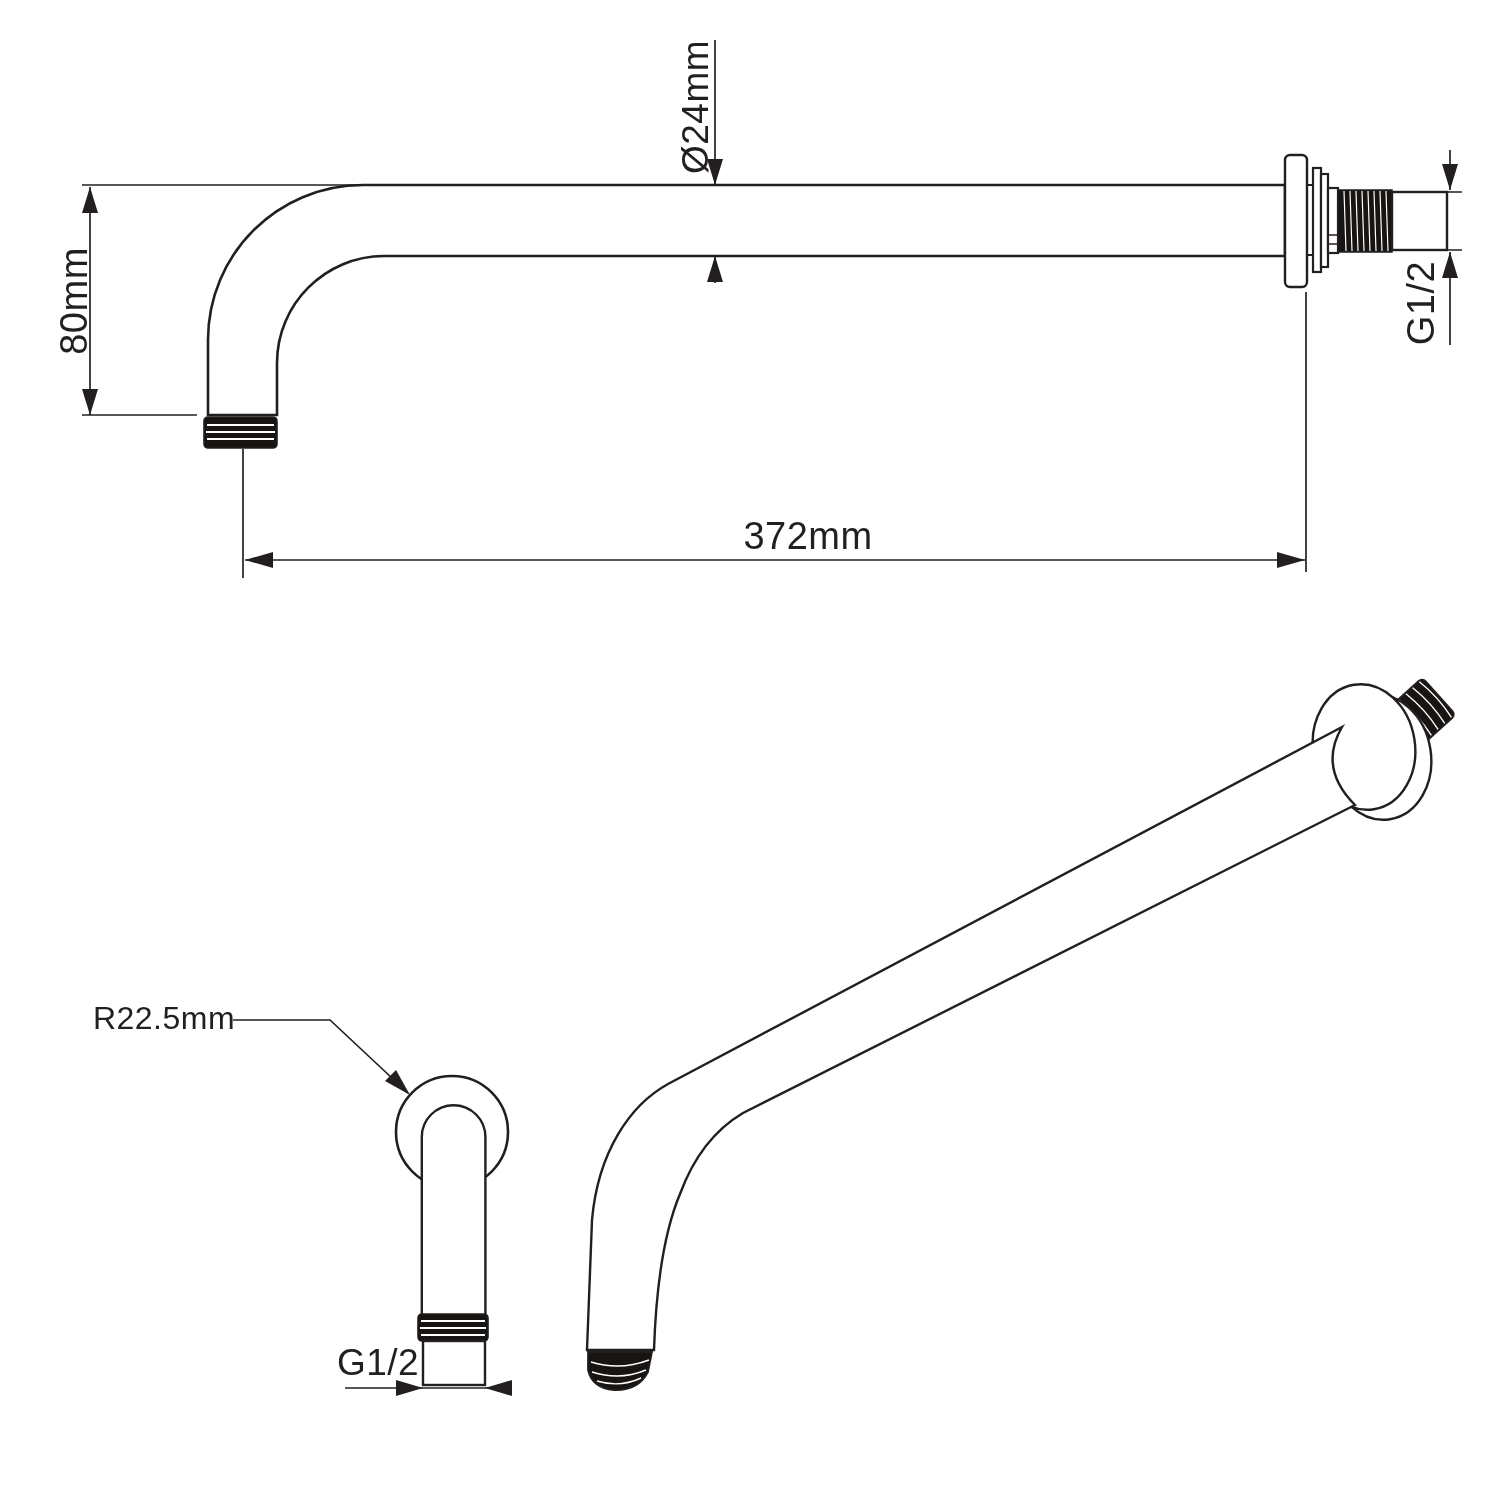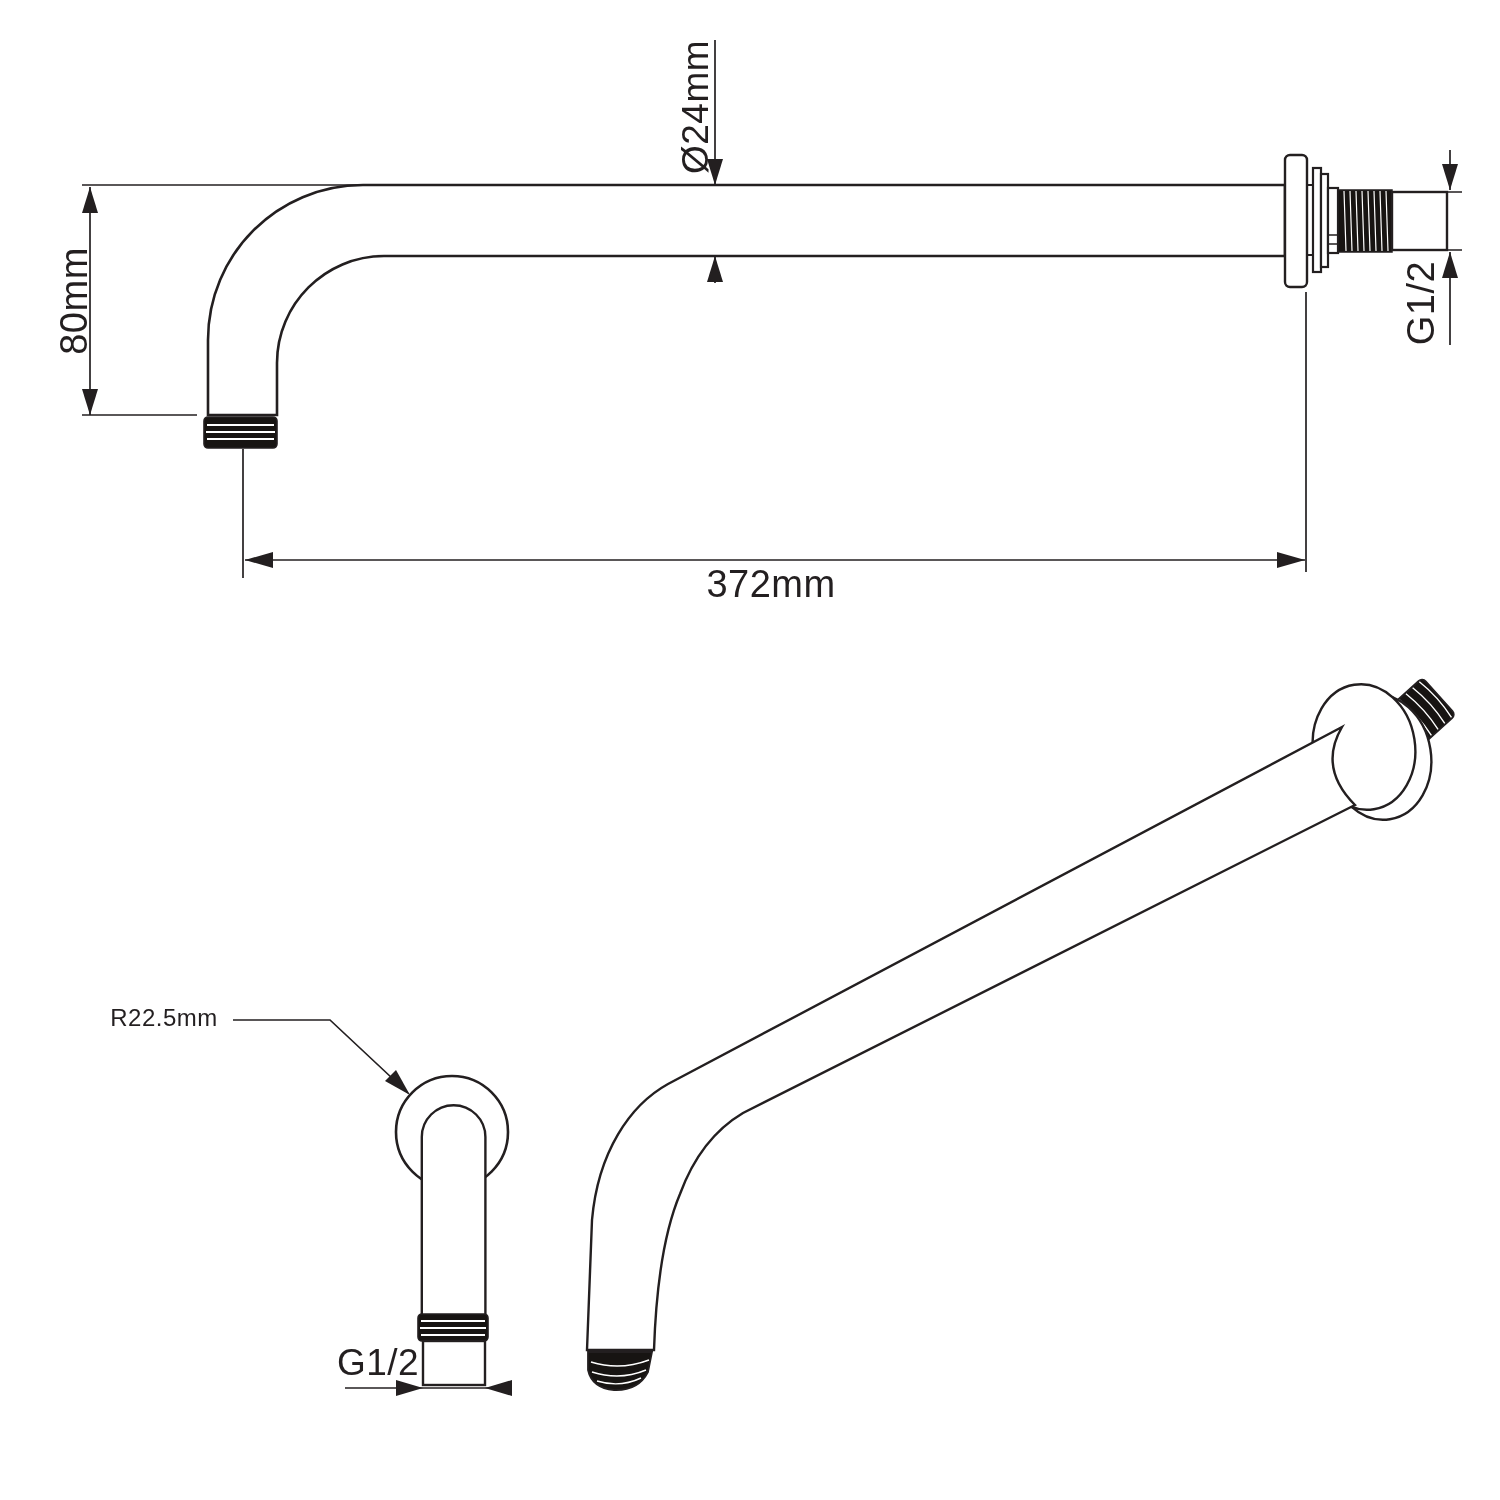--- a/index.html
+++ b/index.html
@@ -118,18 +118,18 @@
       </g>
     </g>
   </svg>
 
   <div class="label rot" style="left:74px;top:301px;font-size:38px;">80mm</div>
 
   <div class="label rot" style="left:696px;top:107px;font-size:37px;">Ø24mm</div>
 
   <div class="label rot" style="left:1421px;top:303px;font-size:38px;">G1/2</div>
 
-  <div class="label" style="left:771px;top:536px;font-size:38px;margin-top:48px;">372mm</div>
+  <div class="label" style="left:808px;top:536px;font-size:38px;">372mm</div>
 
-  <div class="label" style="left:164px;top:1018px;font-size:24px;">R22.5mm</div>
+  <div class="label" style="left:164px;top:1018px;font-size:32px;">R22.5mm</div>
 
   <div class="label" style="left:378px;top:1363px;font-size:37px;">G1/2</div>
 </div>
 
 </body></html>

